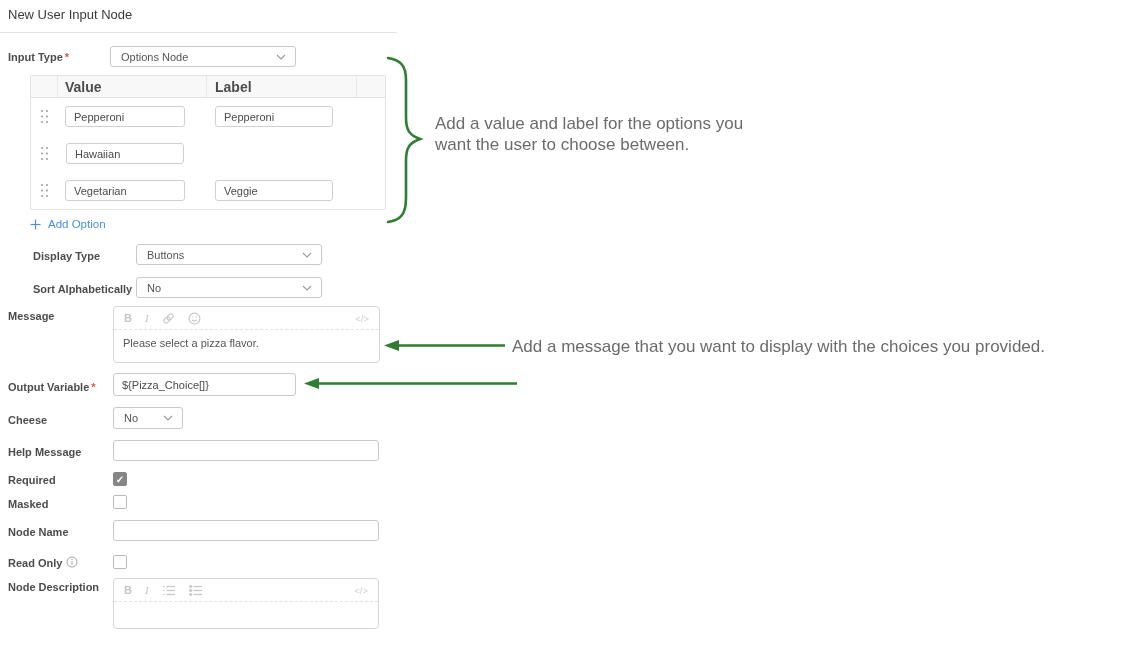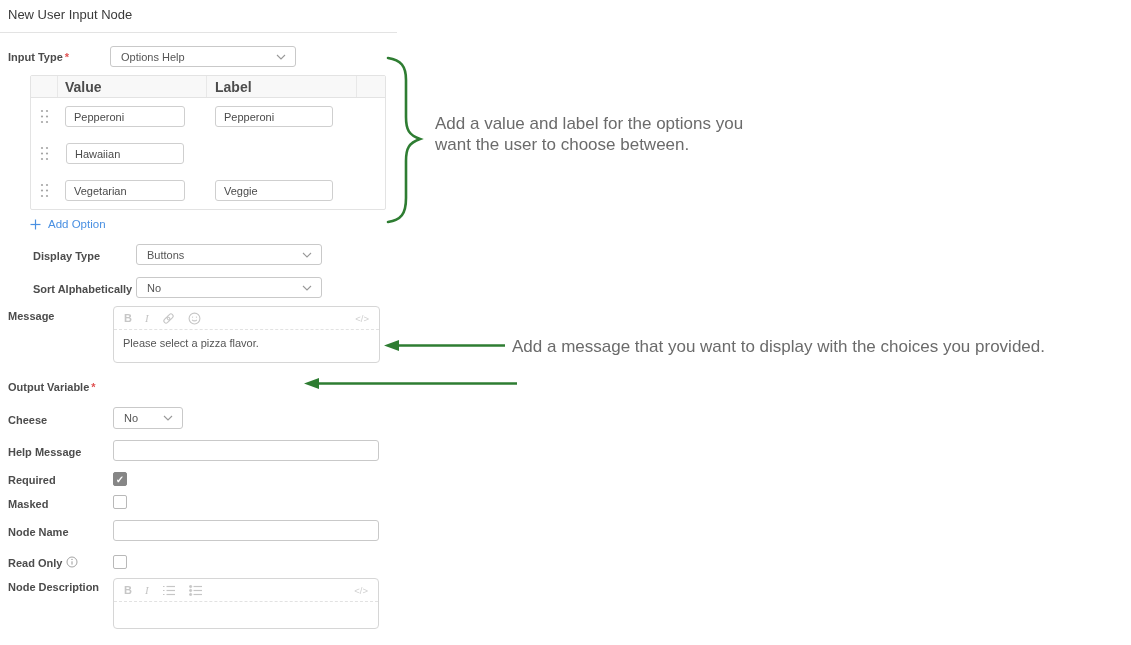--- a/index.html
+++ b/index.html
@@ -78,21 +78,21 @@
 </head>
 <body>
 
 <div class="page">
 
   <div class="page-title">New User Input Node</div>
   <div class="divider"></div>
 
   <div class="lbl" style="left:8px;top:51px;"><span>Input Type</span><span class="req">*</span></div>
   <div class="select" style="left:110px;top:46px;width:186px;">
-    <span>Options Help</span>
+    <span>Options Node</span>
     <span class="chev">
         <svg width="10" height="6" viewBox="0 0 10 6">
           <polyline points="1,1 5,5 9,1" fill="none" stroke="#999" stroke-width="1.1"></polyline>
         </svg>
       </span>
   </div>
 
   <div class="table">
     <div class="thead">
       <div class="th th-drag"></div>
@@ -200,20 +200,21 @@
             <circle cx="7.8" cy="4.7" r="0.6" fill="#c6c6c6" stroke="none"></circle>
             <path d="M3.8 7.2a2.9 2.9 0 0 0 4.4 0"></path>
           </svg>
       </span>
       <span class="ed-code">&lt;/&gt;</span>
     </div>
     <div class="ed-content">Please select a pizza flavor.</div>
   </div>
 
   <div class="lbl" style="left:8px;top:381px;"><span>Output Variable</span><span class="req">*</span></div>
+  <input class="ti" style="left: 113px; top: 373px; width: 183px; height: 23px;" value="${Pizza_Choice[]}">
 
   <div class="lbl" style="left:8px;top:414px;">Cheese</div>
   <div class="select" style="left:113px;top:407px;width:70px;height:22px;">
     <span>No</span>
     <span class="chev">
         <svg width="10" height="6" viewBox="0 0 10 6">
           <polyline points="1,1 5,5 9,1" fill="none" stroke="#999" stroke-width="1.1"></polyline>
         </svg>
       </span>
   </div>

